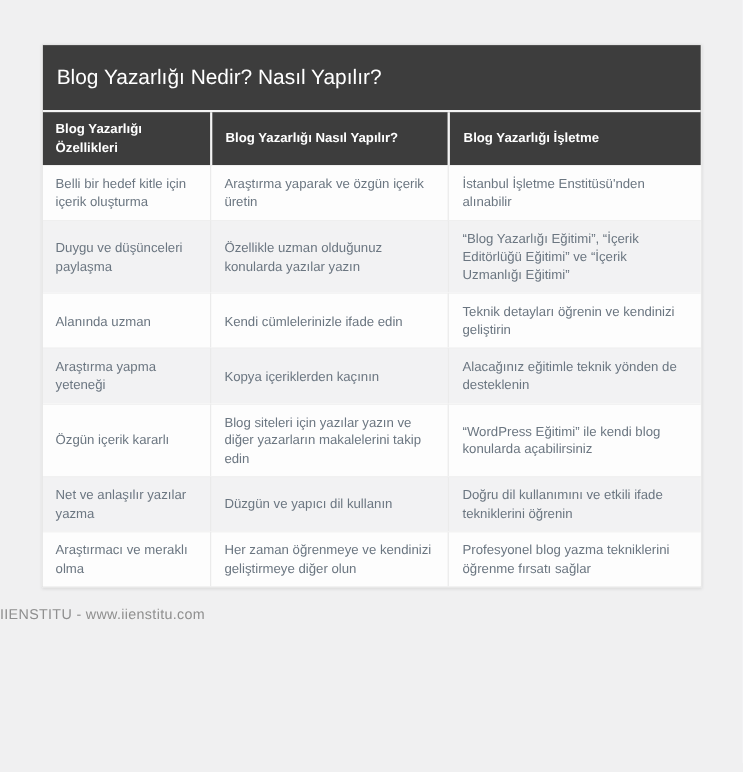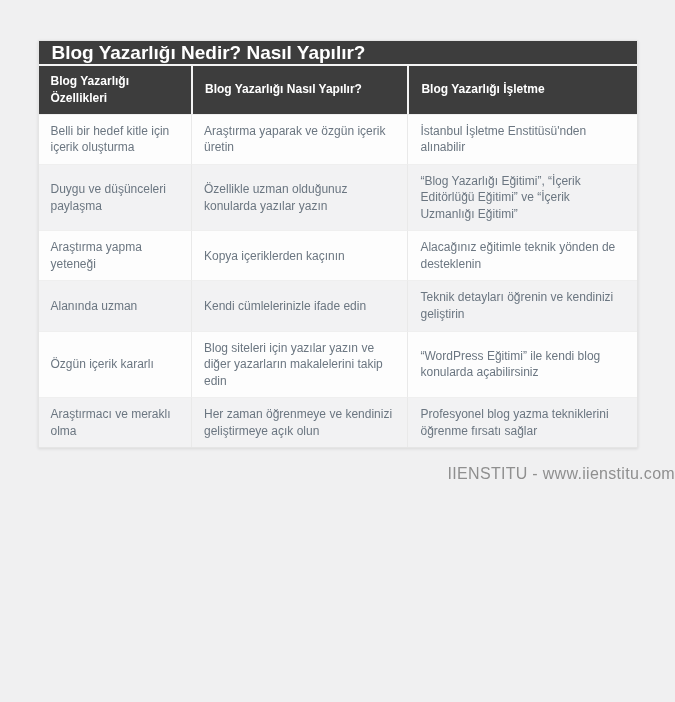--- a/index.html
+++ b/index.html
@@ -13,22 +13,22 @@
     width: 600px;
     margin: 40px auto 0 auto;
     background: #ffffff;
     border: 1px solid #e5e5e5;
     box-shadow: 0 1px 3px rgba(0,0,0,0.10);
   }
   .title-bar {
     background: #3d3d3d;
     color: #ffffff;
     font-size: 19px;
-    font-weight: bold;
-    padding: 0 13px;
+    font-weight: normal;
+    padding: 18px 13px;
     line-height: 23px;
     border-bottom: 2px solid #f4f4f4;
   }
   table.content-table {
     width: 100%;
     border-collapse: separate;
     border-spacing: 0;
     table-layout: fixed;
   }
   .content-table col.c1 { width: 25.5%; }
@@ -51,22 +51,22 @@
     vertical-align: middle;
     padding: 8px 12px;
     line-height: 1.38;
     border-top: 1px solid #efefef;
   }
   .content-table td + td { border-left: 1px solid #e9e9e9; }
   .content-table tbody tr:nth-child(even) td { background: #f2f2f3; }
   .content-table tbody tr:nth-child(odd)  td { background: #fdfdfd; }
   .footer-credit {
     margin-top: 17px;
-    text-align: right;
-    font-size: 16px;
+    text-align: left;
+    font-size: 13px;
     color: #8f8f8f;
     letter-spacing: 0.3px;
   }
 </style>
 </head>
 <body>
 
 <div class="card">
   <div class="title-bar">Blog Yazarlığı Nedir? Nasıl Yapılır?</div>
 
@@ -88,36 +88,41 @@
         <td>Belli bir hedef kitle için içerik oluşturma</td>
         <td>Araştırma yaparak ve özgün içerik üretin</td>
         <td>İstanbul İşletme Enstitüsü'nden alınabilir</td>
       </tr>
       <tr>
         <td>Duygu ve düşünceleri paylaşma</td>
         <td>Özellikle uzman olduğunuz konularda yazılar yazın</td>
         <td>“Blog Yazarlığı Eğitimi”, “İçerik Editörlüğü Eğitimi” ve “İçerik Uzmanlığı Eğitimi”</td>
       </tr>
       <tr>
+        <td>Alanında uzman</td>
+        <td>Kendi cümlelerinizle ifade edin</td>
+        <td>Teknik detayları öğrenin ve kendinizi geliştirin</td>
+      </tr>
+      <tr>
         <td>Araştırma yapma yeteneği</td>
         <td>Kopya içeriklerden kaçının</td>
         <td>Alacağınız eğitimle teknik yönden de desteklenin</td>
-      </tr>
-      <tr>
-        <td>Alanında uzman</td>
-        <td>Kendi cümlelerinizle ifade edin</td>
-        <td>Teknik detayları öğrenin ve kendinizi geliştirin</td>
       </tr>
       <tr>
         <td>Özgün içerik kararlı</td>
         <td>Blog siteleri için yazılar yazın ve diğer yazarların makalelerini takip edin</td>
         <td>“WordPress Eğitimi” ile kendi blog konularda açabilirsiniz</td>
       </tr>
       <tr>
+        <td>Net ve anlaşılır yazılar yazma</td>
+        <td>Düzgün ve yapıcı dil kullanın</td>
+        <td>Doğru dil kullanımını ve etkili ifade tekniklerini öğrenin</td>
+      </tr>
+      <tr>
         <td>Araştırmacı ve meraklı olma</td>
-        <td>Her zaman öğrenmeye ve kendinizi geliştirmeye açık olun</td>
+        <td>Her zaman öğrenmeye ve kendinizi geliştirmeye diğer olun</td>
         <td>Profesyonel blog yazma tekniklerini öğrenme fırsatı sağlar</td>
       </tr>
     </tbody>
   </table>
 </div>
 
 <div class="footer-credit">IIENSTITU - www.iienstitu.com</div>
 
 </body></html>

